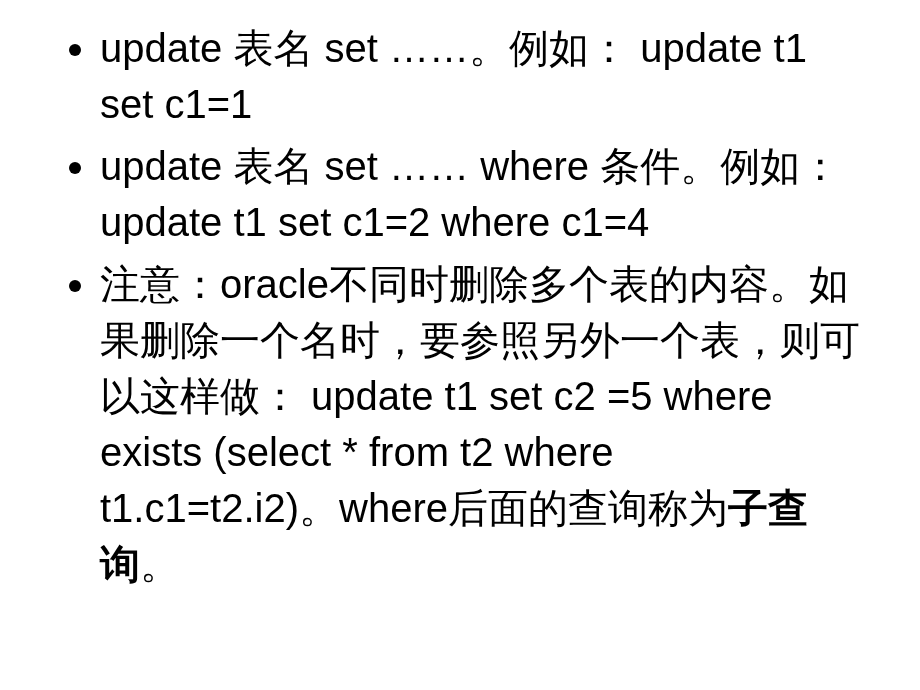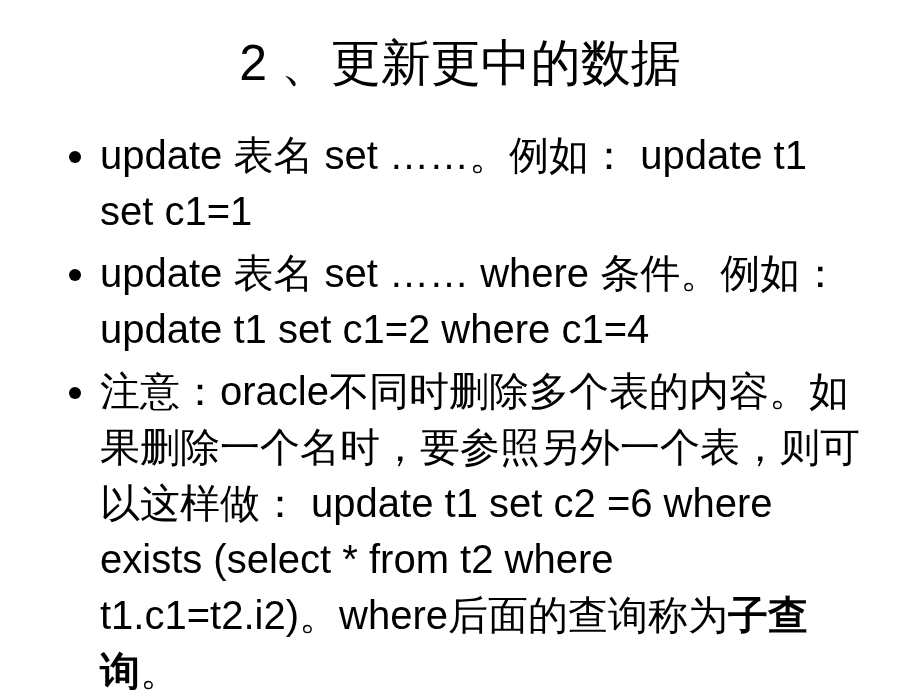--- a/index.html
+++ b/index.html
@@ -36,21 +36,20 @@
     font-family: Liberation Sans, sans-serif;
   }
   .bold {
     font-weight: bold;
   }
 </style>
 </head>
 <body>
 
 <div class="slide">
-  <h1 class="title">2 、更新更中的数据</h1>
   <ul class="body">
     <li>update 表名 set ……。例如： update t1 set c1=1</li>
     <li>update 表名 set ……  where 条件。例如： update t1 set c1=2  where c1=4</li>
     <li>
-      <span>注意：oracle不同时删除多个表的内容。如果删除一个名时，要参照另外一个表，则可以这样做： update t1 set c2 =6 where exists (select * from t2 where t1.c1=t2.i2)。where后面的查询称为</span><span class="bold">子查询</span><span>。</span>
+      <span>注意：oracle不同时删除多个表的内容。如果删除一个名时，要参照另外一个表，则可以这样做： update t1 set c2 =5 where exists (select * from t2 where t1.c1=t2.i2)。where后面的查询称为</span><span class="bold">子查询</span><span>。</span>
     </li>
   </ul>
 </div>
 
 </body></html>

